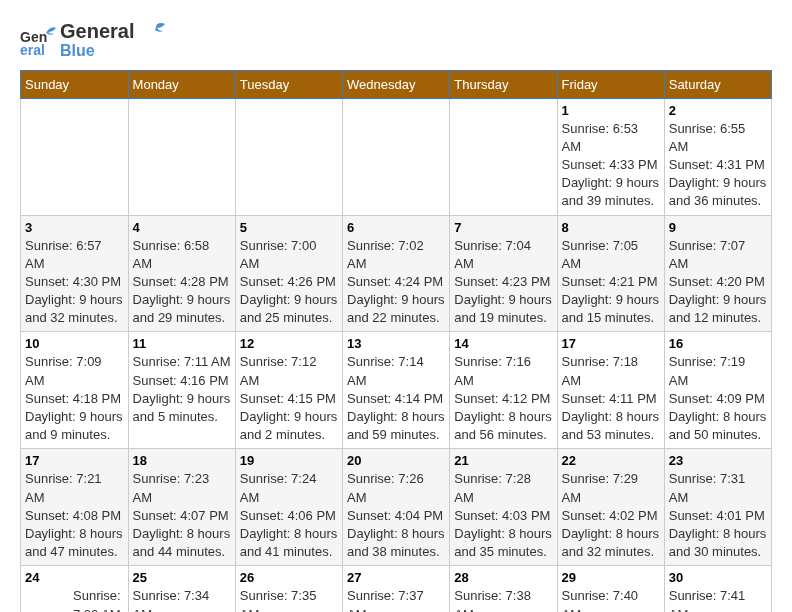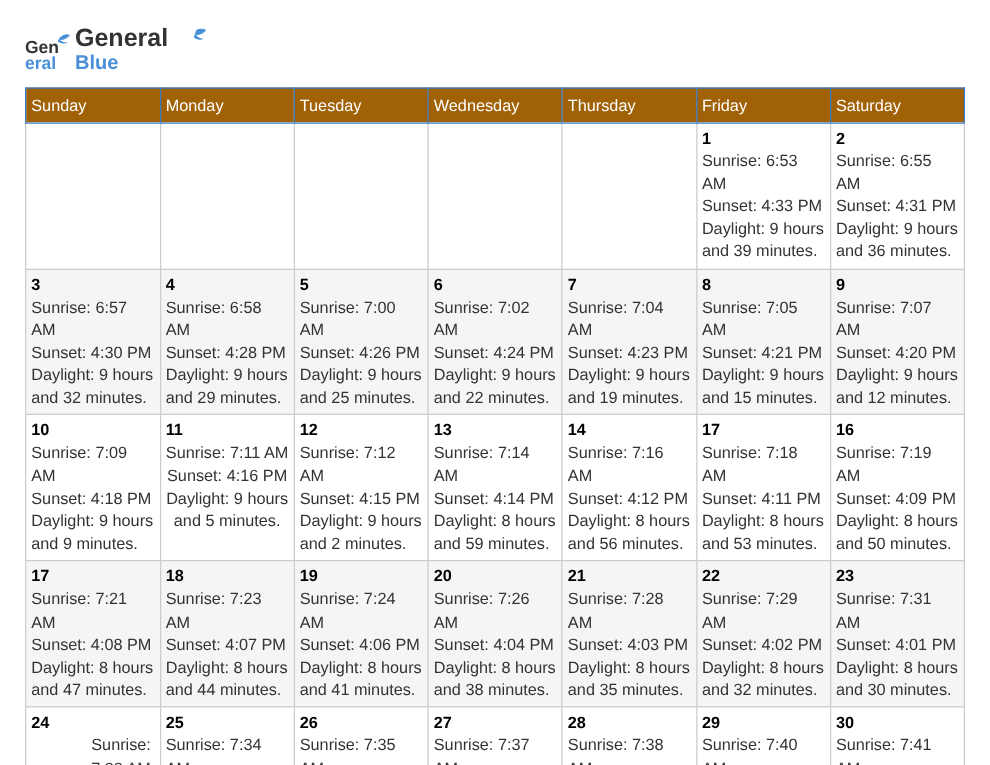--- a/index.html
+++ b/index.html
@@ -191,21 +191,21 @@
       <tr>
         <td>
           <span class="day-num">10</span>
           <div class="day-info" style="white-space: pre-line;">Sunrise: 7:09 AM
 Sunset: 4:18 PM
 Daylight: 9 hours
 and 9 minutes.</div>
         </td>
         <td>
           <span class="day-num">11</span>
-          <div class="day-info" style="white-space: pre-line; text-align: center;">Sunrise: 7:11 AM
+          <div class="day-info" style="white-space: pre-line;">Sunrise: 7:11 AM
 Sunset: 4:16 PM
 Daylight: 9 hours
 and 5 minutes.</div>
         </td>
         <td>
           <span class="day-num">12</span>
           <div class="day-info" style="white-space: pre-line;">Sunrise: 7:12 AM
 Sunset: 4:15 PM
 Daylight: 9 hours
 and 2 minutes.</div>

